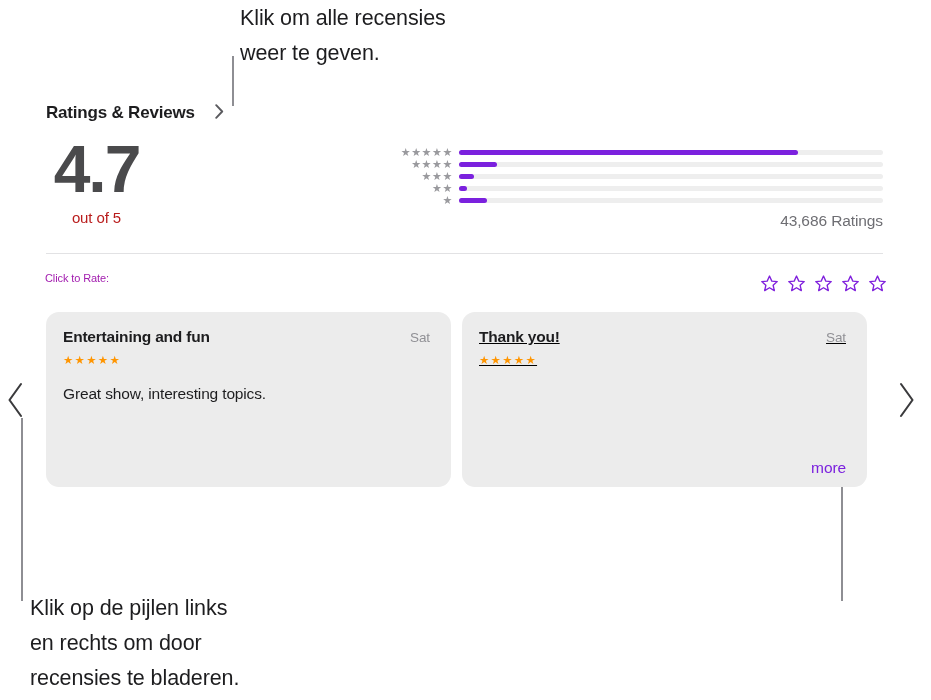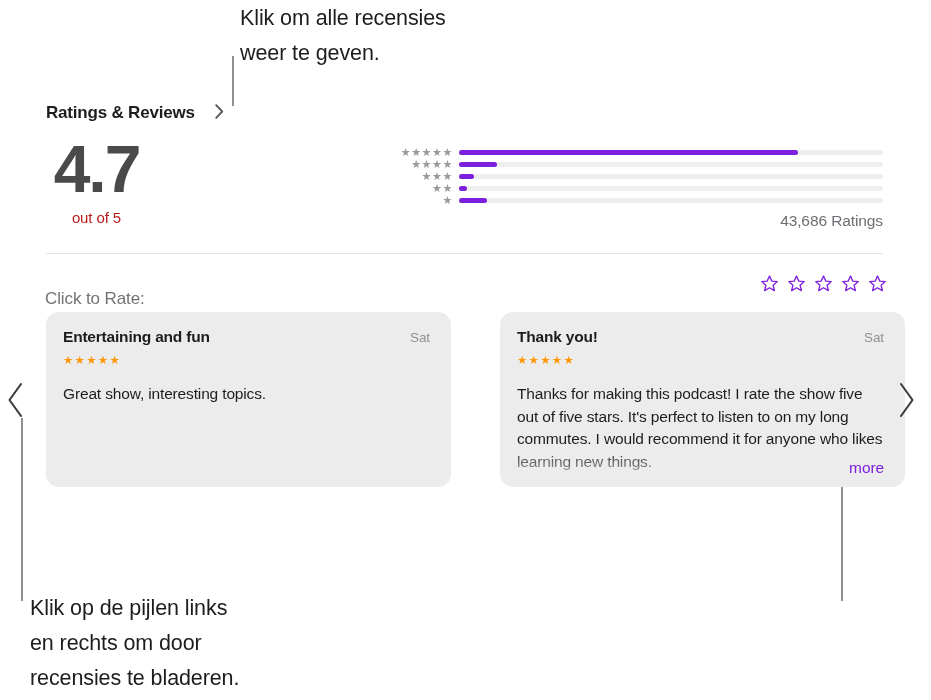--- a/index.html
+++ b/index.html
@@ -79,37 +79,37 @@
   }
 
   
   #divider {
     position: absolute; left: 46px; top: 253px;
     width: 837px; height: 1px; background: #e2e2e4;
   }
 
   
   #click-to-rate-label {
-    position: absolute; left: 45px; top: 289px;
-    font-size: 17px; color: #737373; letter-spacing: -0.1px;
+    position: absolute; left: 45px; top: 272px;
+    font-size: 11px; color: #a21caf; letter-spacing: -0.1px;
   }
   #rate-stars {
     position: absolute; right: 44px; top: 274px;
     display: flex; gap: 8px; cursor: pointer;
   }
   #rate-stars .rstar { display: block; }
 
   
   .review-card {
     position: absolute; top: 312px; width: 405px; height: 175px;
     background: #ECECEC; border-radius: 13px;
     padding: 16px 21px 0 17px; overflow: hidden;
   }
   #review-card-0 { left: 46px; }
-  #review-card-1 { left: 500px; }
+  #review-card-1 { left: 462px; text-decoration: underline; }
   .review-head { display: flex; align-items: baseline; justify-content: space-between; }
   .review-title {
     font-size: 15.5px; font-weight: bold; color: #1d1d1f;
     letter-spacing: -0.2px;
   }
   .review-date { font-size: 13.5px; color: #909095; letter-spacing: -0.1px; }
   .review-stars {
     margin-top: 8px; color: #FF9500; font-size: 11.5px;
     letter-spacing: 1.3px; line-height: 12px;
   }
@@ -247,21 +247,20 @@
     <div class="review-stars">★★★★★</div>
     <div class="review-body">Great show, interesting topics.</div>
   </div>
 
   <div class="review-card" id="review-card-1">
     <div class="review-head">
       <span class="review-title">Thank you!</span>
       <span class="review-date">Sat</span>
     </div>
     <div class="review-stars">★★★★★</div>
-    <div class="review-body truncated">Thanks for making this podcast! I rate the show five out of five stars. It's perfect to listen to on my long commutes. I would recommend it for anyone who likes learning new things.</div>
     <span class="more-link">more</span>
   </div>
 
   <div class="nav-arrow" id="nav-prev">
     <svg width="18" height="38" viewBox="0 0 18 38" aria-hidden="true">
       <path d="M15 3 L3.5 19 L15 35" fill="none" stroke="#3a3a3c" stroke-width="2.1" stroke-linecap="round" stroke-linejoin="round"></path>
     </svg>
   </div>
   <div class="nav-arrow" id="nav-next">
     <svg width="18" height="38" viewBox="0 0 18 38" aria-hidden="true">

